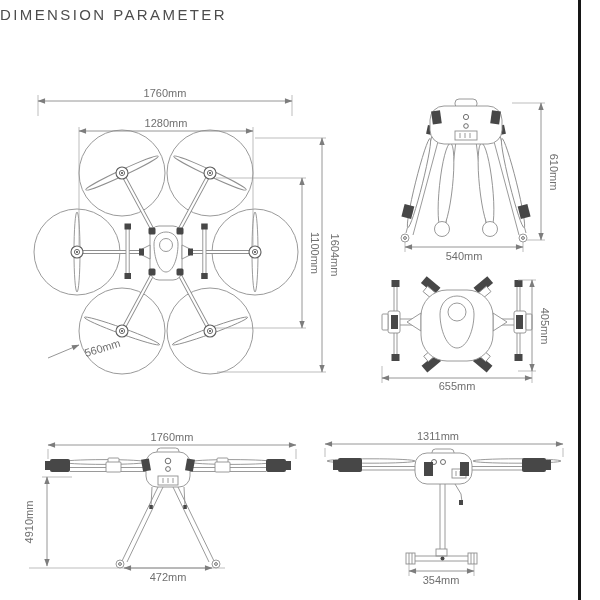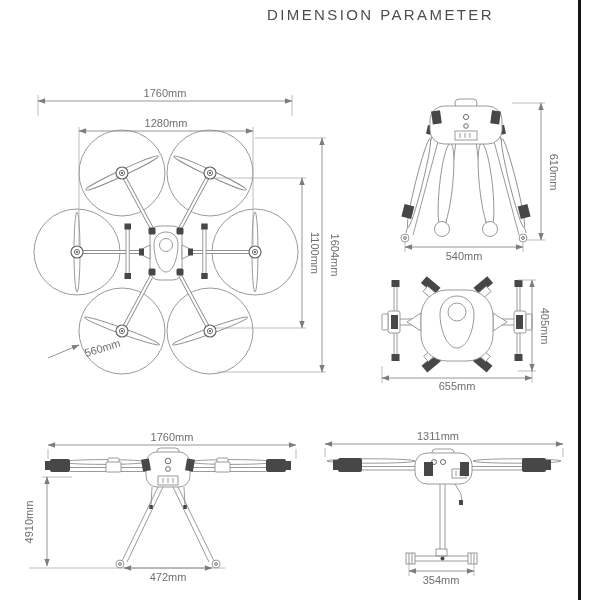--- a/index.html
+++ b/index.html
@@ -1,18 +1,18 @@
 <!DOCTYPE html>
 <html><head>
 <meta charset="utf-8">
 <style>
   html,body{margin:0;padding:0;background:#fff}
   body{width:600px;height:600px;position:relative;overflow:hidden;
        font-family:"Liberation Sans",sans-serif}
-  .page-title{position:absolute;top:6px;left:0;width:494px;text-align:right;
+  .page-title{position:absolute;top:6px;left:0;width:494px;text-align:left;
       font-size:15px;font-weight:500;letter-spacing:2.4px;color:#4d4d4d}
   svg{position:absolute;top:0;left:0}
   .ln{stroke:#8f8f8f;fill:none;stroke-width:0.9}
   .lnw{stroke:#8f8f8f;fill:#fff;stroke-width:0.9}
   .tube{stroke:#8f8f8f;stroke-width:4;fill:none;stroke-linecap:round}
   .tubein{stroke:#fff;stroke-width:2.2;fill:none;stroke-linecap:round}
   .hub{stroke:#5f5f5f;fill:#fff;stroke-width:1.1}
   .hubthin{stroke:#5f5f5f;fill:none;stroke-width:0.9}
   .dk{fill:#474747;stroke:none}
   .dim{stroke:#8a8a8a;stroke-width:0.9;fill:none}

